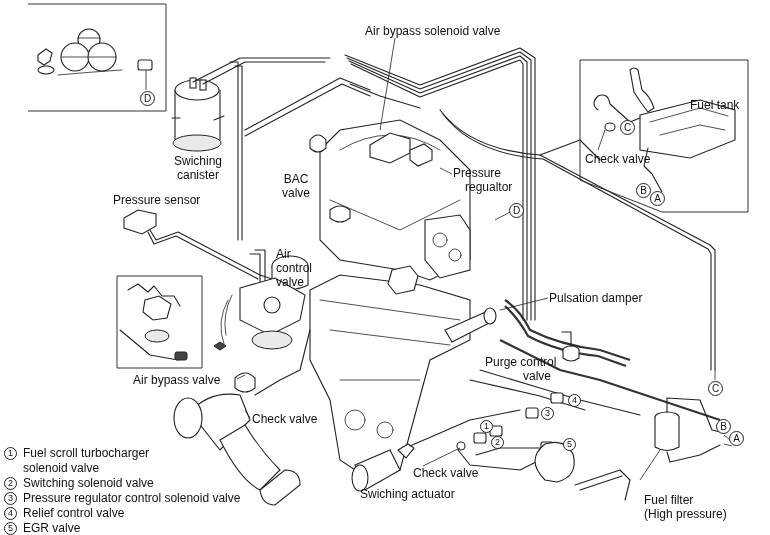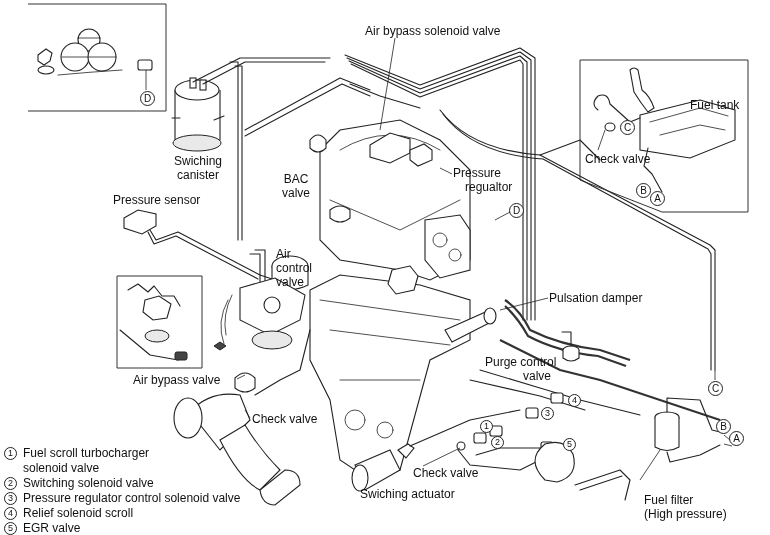--- a/index.html
+++ b/index.html
@@ -257,19 +257,19 @@
   <div class="row">
     <span class="num">2</span>
     <span>Switching solenoid valve</span>
   </div>
   <div class="row">
     <span class="num">3</span>
     <span>Pressure regulator control solenoid valve</span>
   </div>
   <div class="row">
     <span class="num">4</span>
-    <span>Relief solenoid scroll</span>
+    <span>Relief control valve</span>
   </div>
   <div class="row">
     <span class="num">5</span>
     <span>EGR valve</span>
   </div>
 </div>
 
 </body></html>

